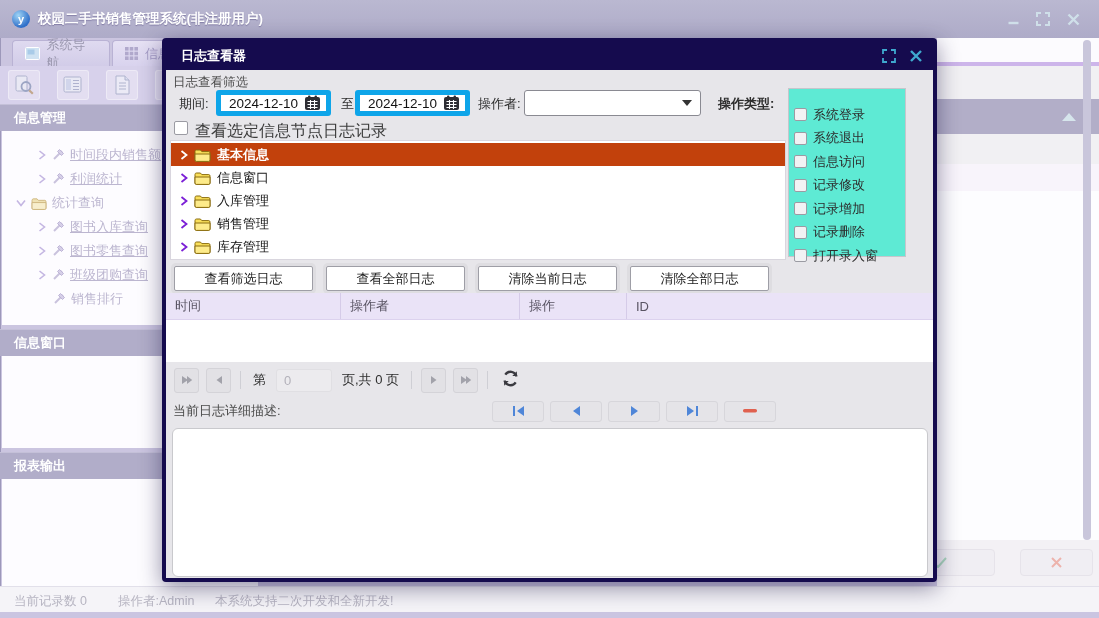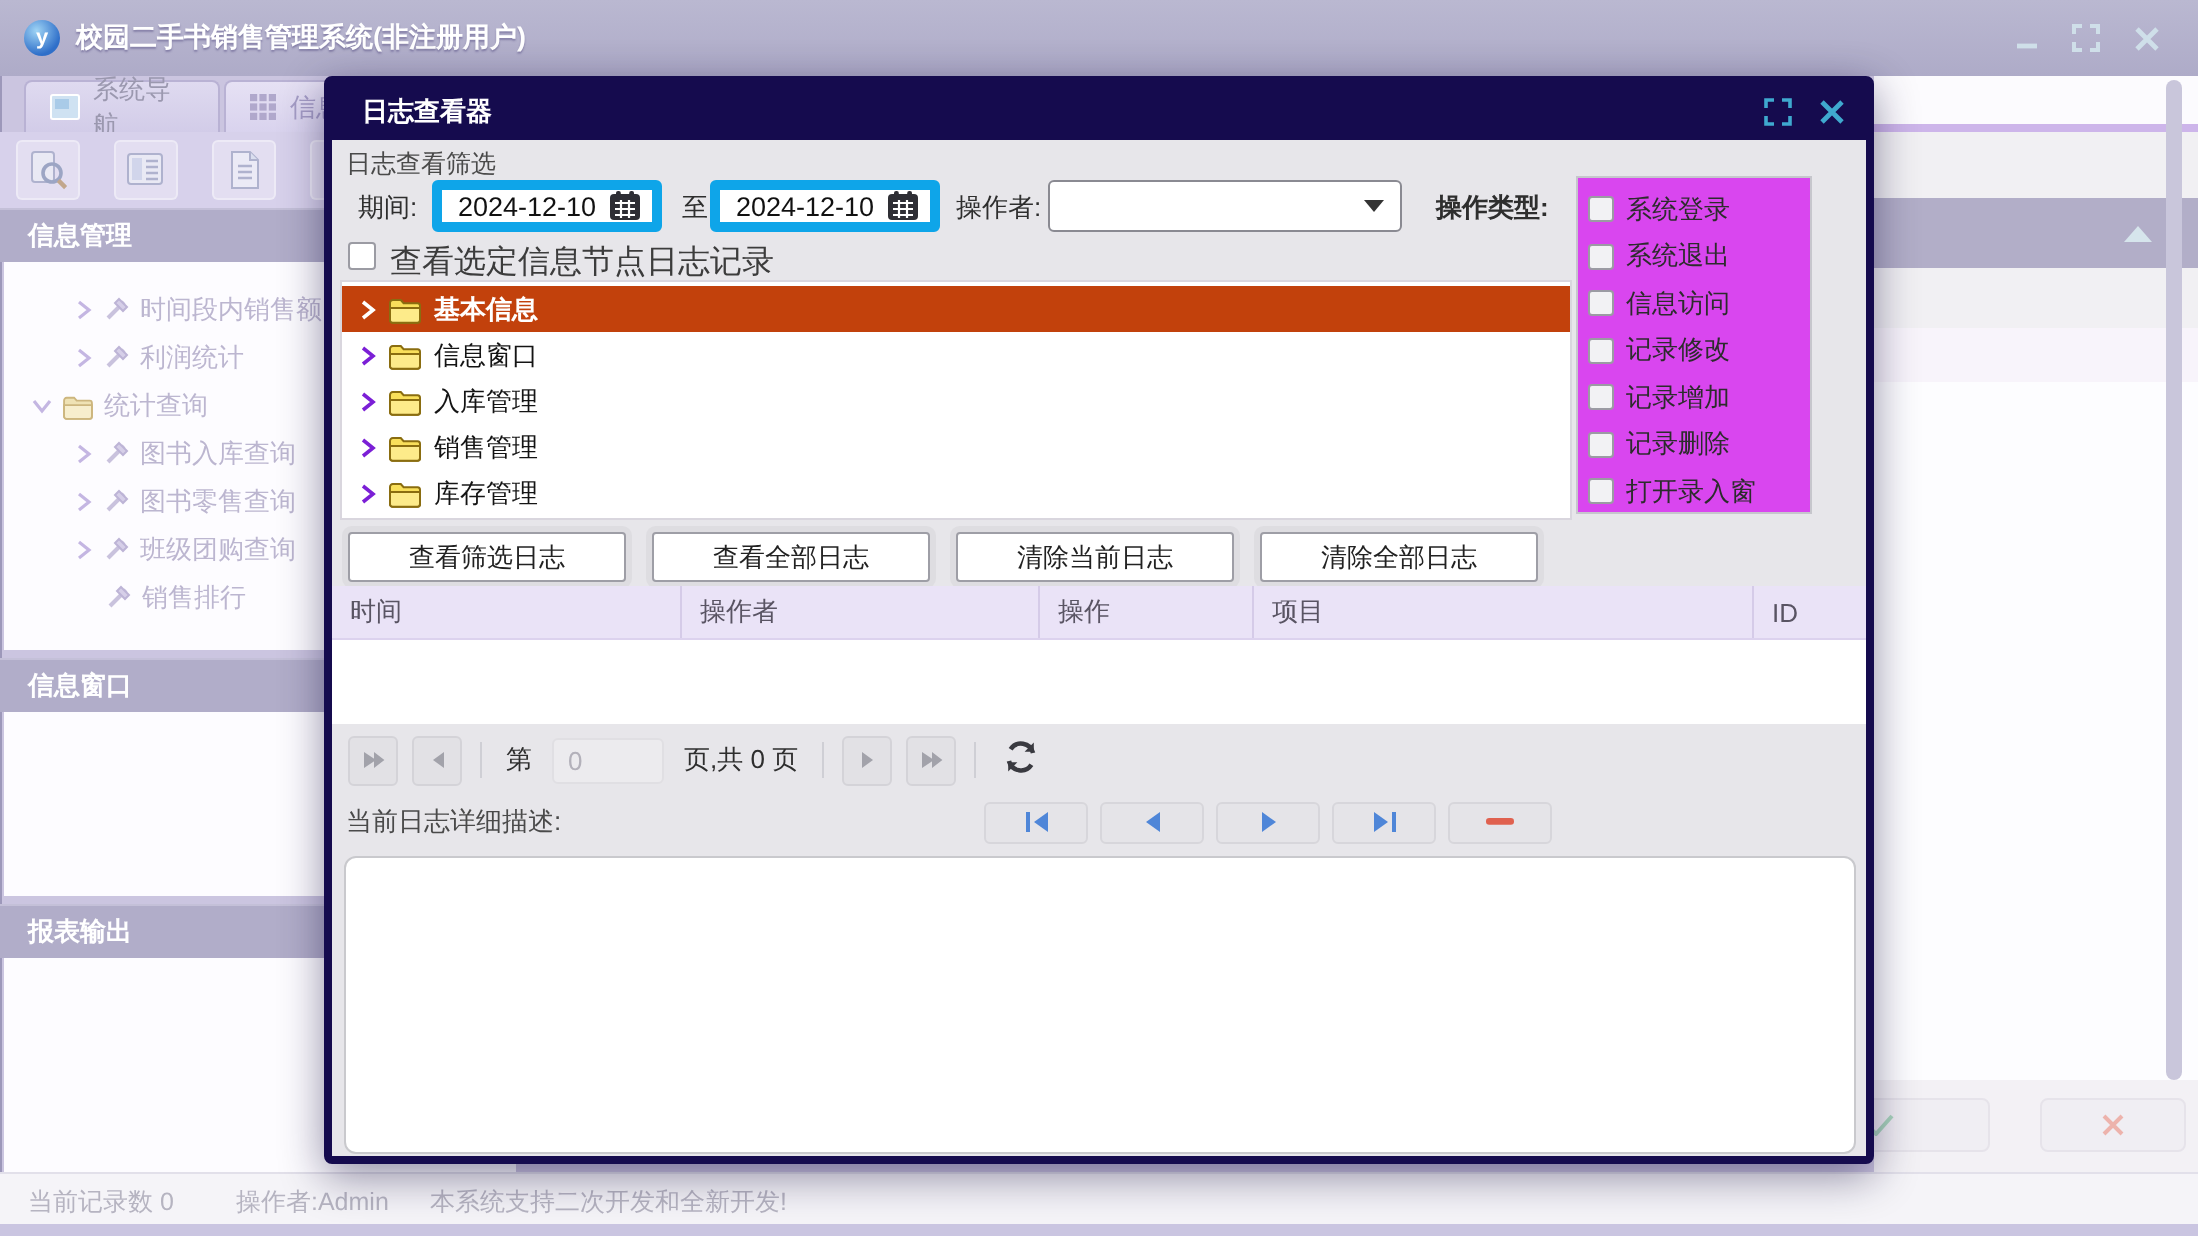--- a/index.html
+++ b/index.html
@@ -35,21 +35,21 @@
 
   
   .panel-header { position:absolute; left:0; width:260px; height:27px; background:#b1adc9;
                   color:#fff; font-weight:bold; font-size:13px; display:flex; align-items:center;
                   padding-left:14px; border-top:1px solid #c4c0d8; }
   .panel-body { position:absolute; left:2px; width:256px; background:#fdfcff; }
   .ph1 { top:104px; } .pb1 { top:131px; height:194px; padding-top:12px; }
   .ph2 { top:329px; } .pb2 { top:356px; height:92px; }
   .ph3 { top:452px; } .pb3 { top:479px; height:107px; }
   .side-row { height:24px; display:flex; align-items:center; gap:5px; color:#bcb6d0; font-size:13px; white-space:nowrap; }
-  .ind0 { padding-left:14px; } .ind1 { padding-left:36px; } .noch { padding-left:50px; }
+  .ind0 { padding-left:14px; } .ind1 { padding-left:36px;text-decoration:underline; } .noch { padding-left:50px; }
   .side-chev { color:#c4b6e2; display:flex; }
 
   
   .right-region { position:absolute; left:937px; top:38px; width:162px; height:550px; }
   .strip { position:absolute; left:0; width:162px; }
   .s1 { top:0; height:24px; background:#fcfbfe; }
   .s2 { top:24px; height:4px; background:#cdb5ea; }
   .s3 { top:28px; height:33px; background:#f1f0f3; }
   .s4 { top:61px; height:35px; background:#b2aec8; }
   .s5 { top:96px; height:30px; background:#f1f0f3; }
@@ -89,22 +89,22 @@
   .inline-lbl { position:absolute; top:25px; color:#2e2e2e; font-size:13px; }
   .l-period { left:13px; } .l-to { left:175px; } .l-oper { left:312px; } .l-type { left:552px;font-weight:bold; }
   .date-box { position:absolute; top:20px; width:115px; height:26px; background:#fff;
               border:5px solid #0ea5e9; border-radius:3px; display:flex; align-items:center;
               padding:0 5px 0 8px; }
   .d1 { left:50px; } .d2 { left:189px; }
   .date-box .dval { font-size:13.5px; color:#111; flex:1; }
   .op-select { position:absolute; left:358px; top:20px; width:177px; height:26px; background:#fff;
                border:1px solid #8a8a92; border-radius:3px; display:flex; align-items:center;
                justify-content:flex-end; padding-right:8px; }
-  .type-list { position:absolute; left:622px; top:18px; width:118px; height:169px; background:#d946ef;
-               border:1px solid #c6c6cc; padding:4px 0 0 5px; }
+  .type-list { position:absolute; left:622px; top:18px; width:118px; height:169px; background:#5eead4;
+               border:1px solid #c6c6cc; padding:14px 0 0 5px; }
   .type-item { height:23.5px; display:flex; align-items:center; gap:6px; color:#2c2c2c; font-size:13px; }
   .cbx { width:13px; height:13px; background:#f2f2f4; border:1px solid #9b9ba3; border-radius:2px; flex:none; }
   .node-check { position:absolute; left:8px; top:51px; display:flex; align-items:flex-start; gap:7px;
                 color:#3c3c3c; font-size:16px; }
   .node-check .cbx { width:14px; height:14px; background:#fff; }
 
   .tree-box { position:absolute; left:4px; top:70px; width:616px; height:120px; background:#fff;
               border:1px solid #d9d6de; padding-top:2px; }
   .tree-row { height:23px; display:flex; align-items:center; gap:6px; padding-left:9px;
               color:#141414; font-size:13px; cursor:default; }
@@ -502,21 +502,20 @@
         <button class="act-btn">查看筛选日志</button>
         <button class="act-btn">查看全部日志</button>
         <button class="act-btn">清除当前日志</button>
         <button class="act-btn">清除全部日志</button>
       </div>
 
       <div class="grid-header">
         <div class="gh-cell ghc0">时间</div>
         <div class="gh-cell ghc1">操作者</div>
         <div class="gh-cell ghc2">操作</div>
-        <div class="gh-cell ghc3">项目</div>
         <div class="gh-cell ghc4">ID</div>
       </div>
       <div class="grid-empty"></div>
 
       <div class="pager">
         <span class="pg-btn">
             <svg width="12" height="10">
               <path d="M11 1L5 5l6 4zM6 1L0.8 5 6 9z" fill="#a2a2aa" transform="scale(-1,1) translate(-12,0)"></path>
             </svg>
           </span>

